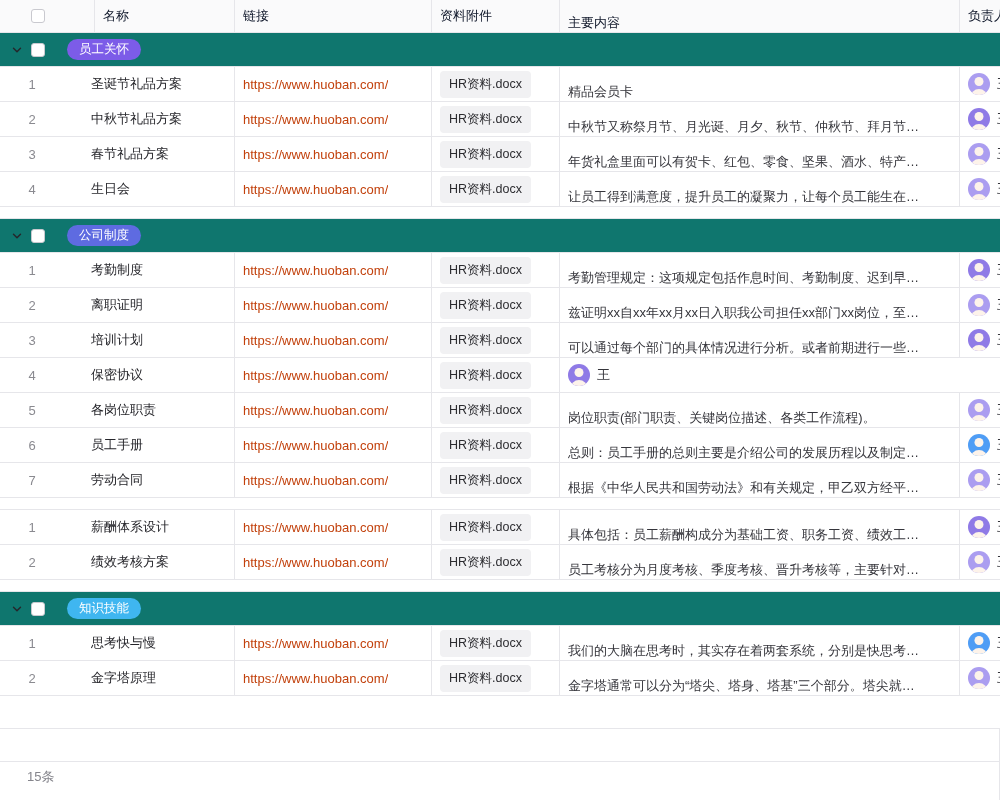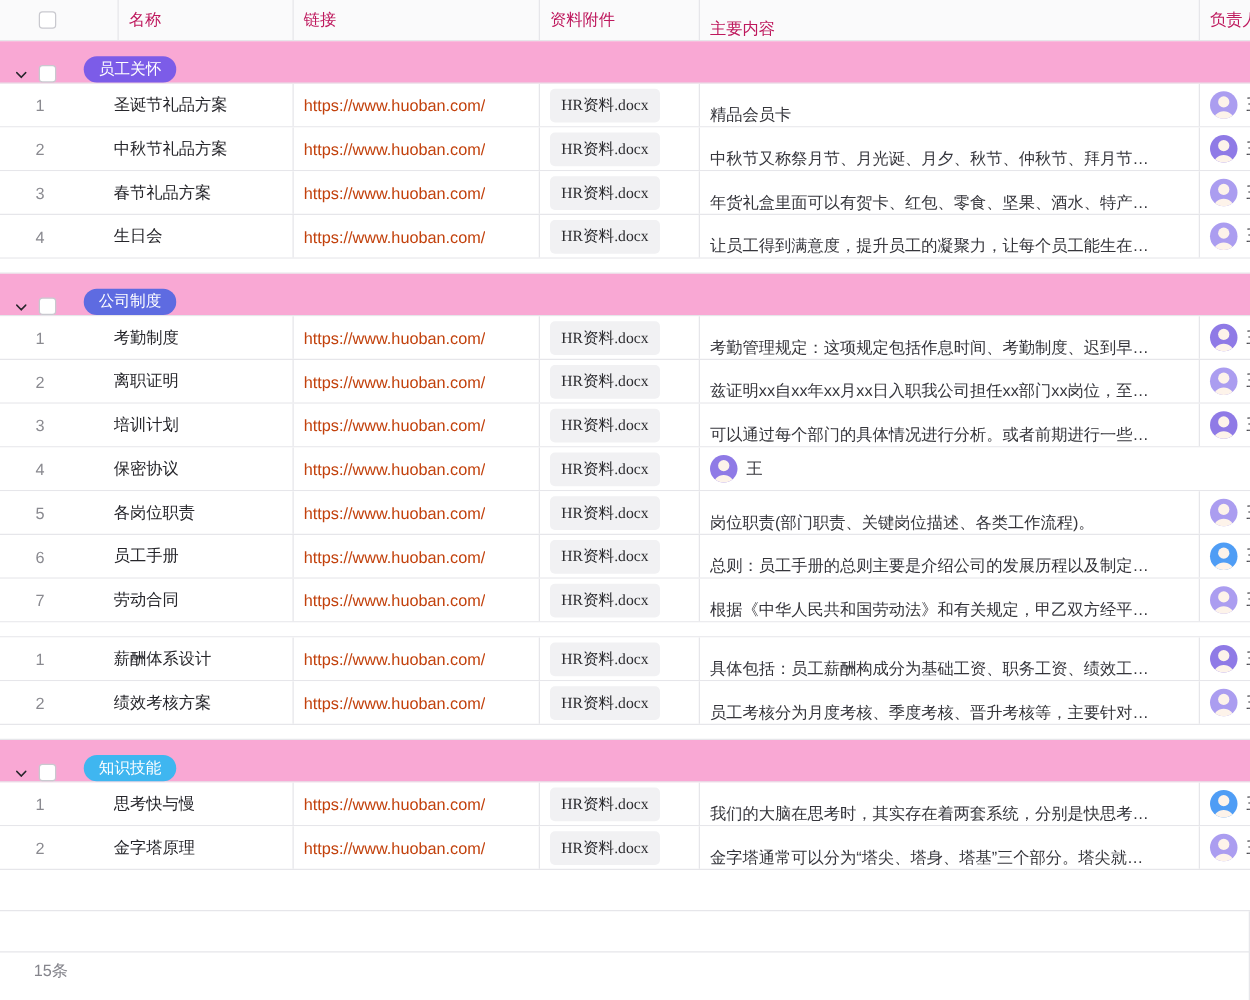--- a/index.html
+++ b/index.html
@@ -5,45 +5,45 @@
   :root{
     --line:#e6e6ea;
     --text:#26262b;
     --muted:#73737a;
   }
   *{box-sizing:border-box;margin:0;padding:0;}
   html,body{width:1000px;height:800px;overflow:hidden;background:#fff;
     font-family:"Liberation Sans","DejaVu Sans",sans-serif;color:var(--text);}
   .table{width:1000px;}
   .hrow{display:flex;height:33px;border-bottom:1px solid var(--line);background:#fafafb;}
-  .grow{display:flex;align-items:flex-end;height:34px;border-bottom:1px solid var(--line);padding-left:11px;background:#f9a8d4;}
+  .grow{display:flex;align-items:center;height:34px;border-bottom:1px solid var(--line);padding-left:11px;background:#0f766e;}
   .row{display:flex;height:35px;border-bottom:1px solid var(--line);background:#fff;}
   .sep{height:12px;border-bottom:1px solid var(--line);background:#fff;}
   .spacer{height:32px;}
   .frow{display:flex;height:34px;border-top:1px solid var(--line);border-bottom:1px solid var(--line);margin-top:0;flex-direction:column;}
   .cell{display:flex;align-items:center;overflow:hidden;white-space:nowrap;border-right:1px solid var(--line);}
   .cell.last{border-right:none;}
   .c-gutter{flex:0 0 95px;padding-left:31px;}
   .c-name{flex:0 0 140px;padding-left:8px;}
   .c-first{flex:0 0 235px;}
   .c-link{flex:0 0 197px;padding-left:8px;}
   .c-attach{flex:0 0 128px;padding-left:8px;}
   .c-content{flex:0 0 400px;padding-left:8px;align-items:flex-end;}
   .c-owner{flex:1 1 auto;min-width:0;padding-left:8px;border-right:none;}
-  .hlabel{font-size:13px;color:#be185d;}
+  .hlabel{font-size:13px;color:#0f172a;}
   .checkbox{display:inline-block;width:14px;height:14px;border:1px solid #c9c9cf;border-radius:3px;background:#fff;flex:0 0 14px;}
   .chevron{display:inline-flex;width:12px;height:12px;align-items:center;justify-content:center;margin-right:8px;}
   .grow .checkbox{margin-right:0;}
   .badge{display:inline-flex;align-items:center;height:21px;padding:0 12px;border-radius:11px;
     color:#fff;font-size:12.5px;margin-left:22px;}
   .rownum{flex:0 0 64px;text-align:center;font-size:13px;color:#8a8a90;}
   .rec-name{margin-left:27px;font-size:13px;color:var(--text);overflow:hidden;text-overflow:ellipsis;}
   .link-text{font-size:13px;color:#c2410c;overflow:hidden;}
   .chip{display:inline-flex;align-items:center;background:#f1f1f3;border-radius:4px;
-    padding:5px 9px;font-size:12.5px;color:#2c2c30;font-family:Liberation Serif, serif;}
+    padding:5px 9px;font-size:12.5px;color:#2c2c30;}
   .content-text{font-size:13px;color:#35353b;overflow:hidden;}
   .avatar{width:22px;height:22px;border-radius:50%;position:relative;overflow:hidden;flex:0 0 22px;}
   .avatar[data-variant="violet"]{background:#ab9df0;}
   .avatar[data-variant="purple"]{background:#8f7ae6;}
   .avatar[data-variant="blue"]{background:#4f9df5;}
   .avatar::before{content:"";position:absolute;top:4px;left:50%;transform:translateX(-50%);
     width:9px;height:9px;border-radius:50%;background:#fdf3ea;}
   .avatar::after{content:"";position:absolute;bottom:-5px;left:50%;transform:translateX(-50%);
     width:17px;height:11px;border-radius:9px 9px 0 0;background:#fdf3ea;}
   .owner-name{margin-left:7px;font-size:13px;color:#35353b;overflow:hidden;}

